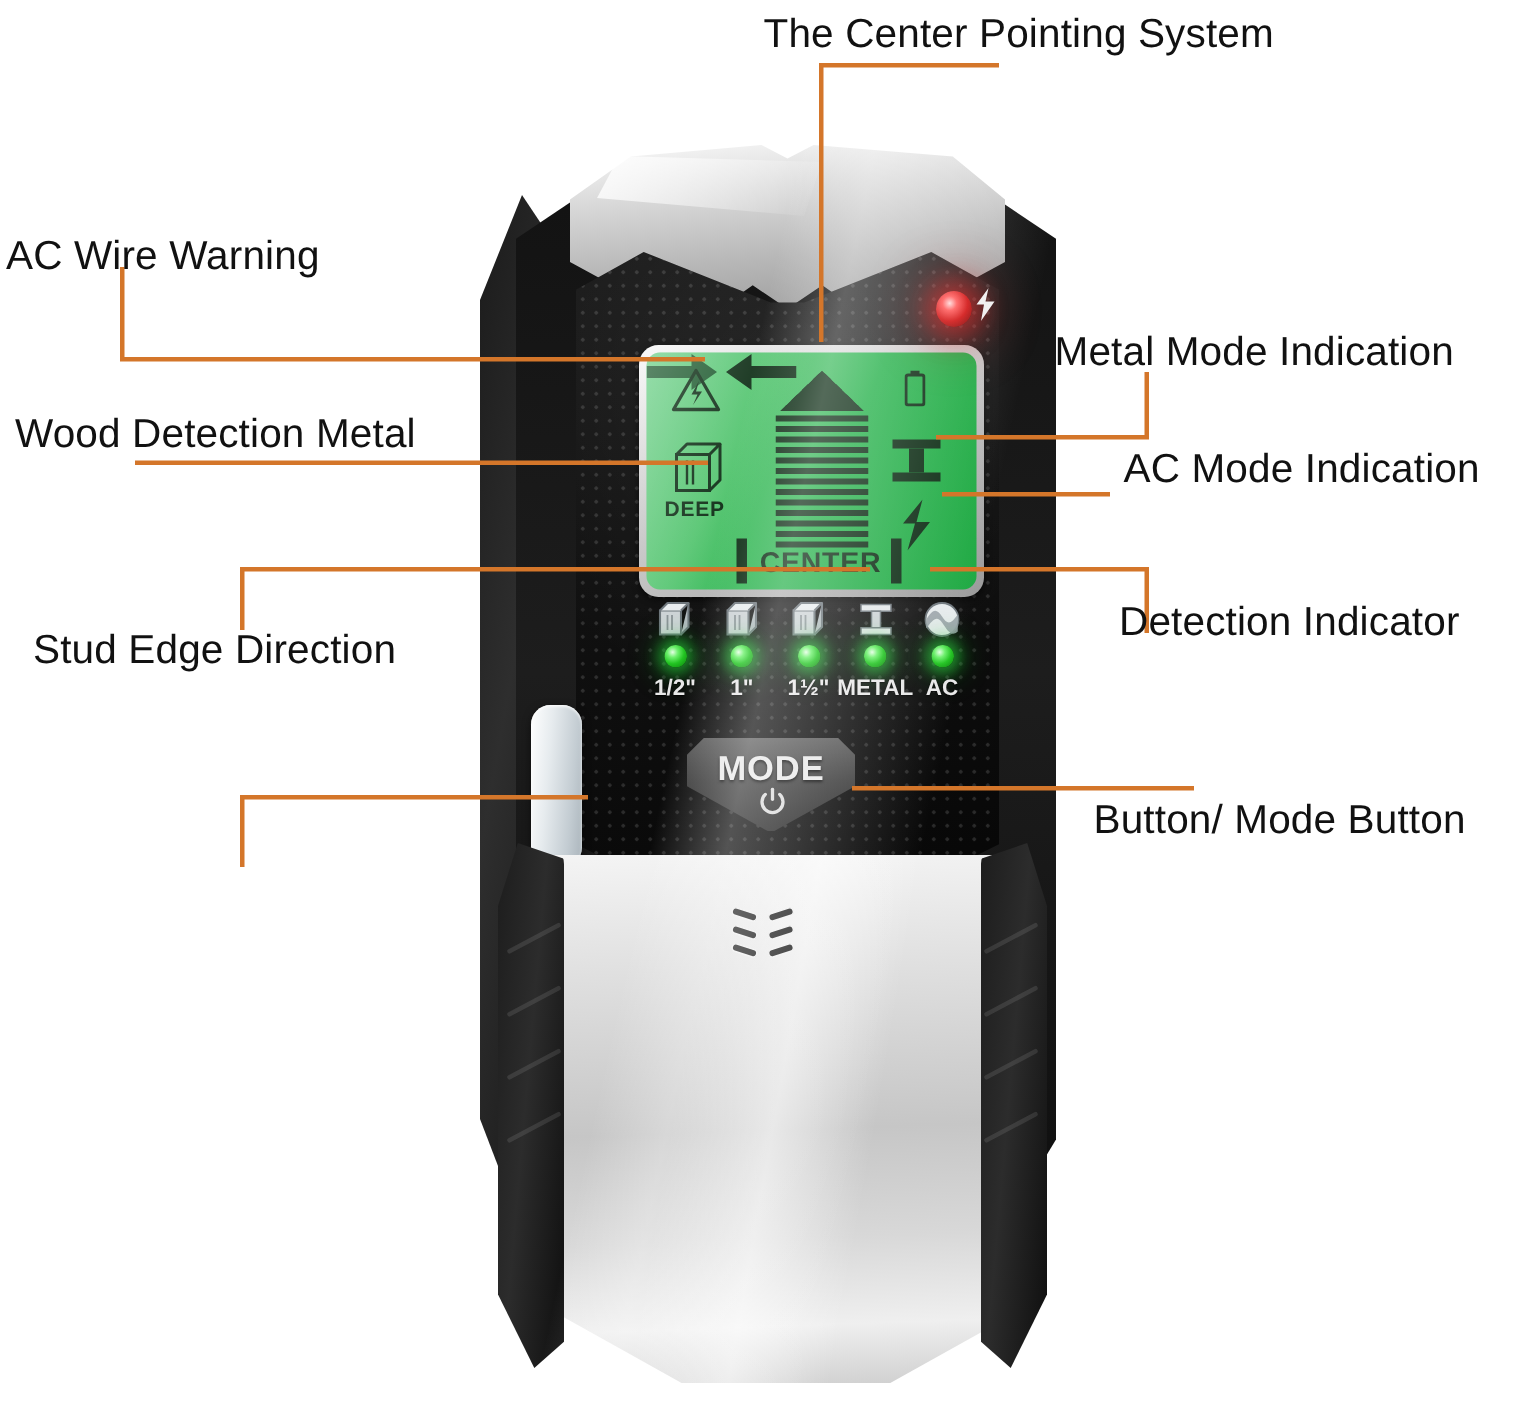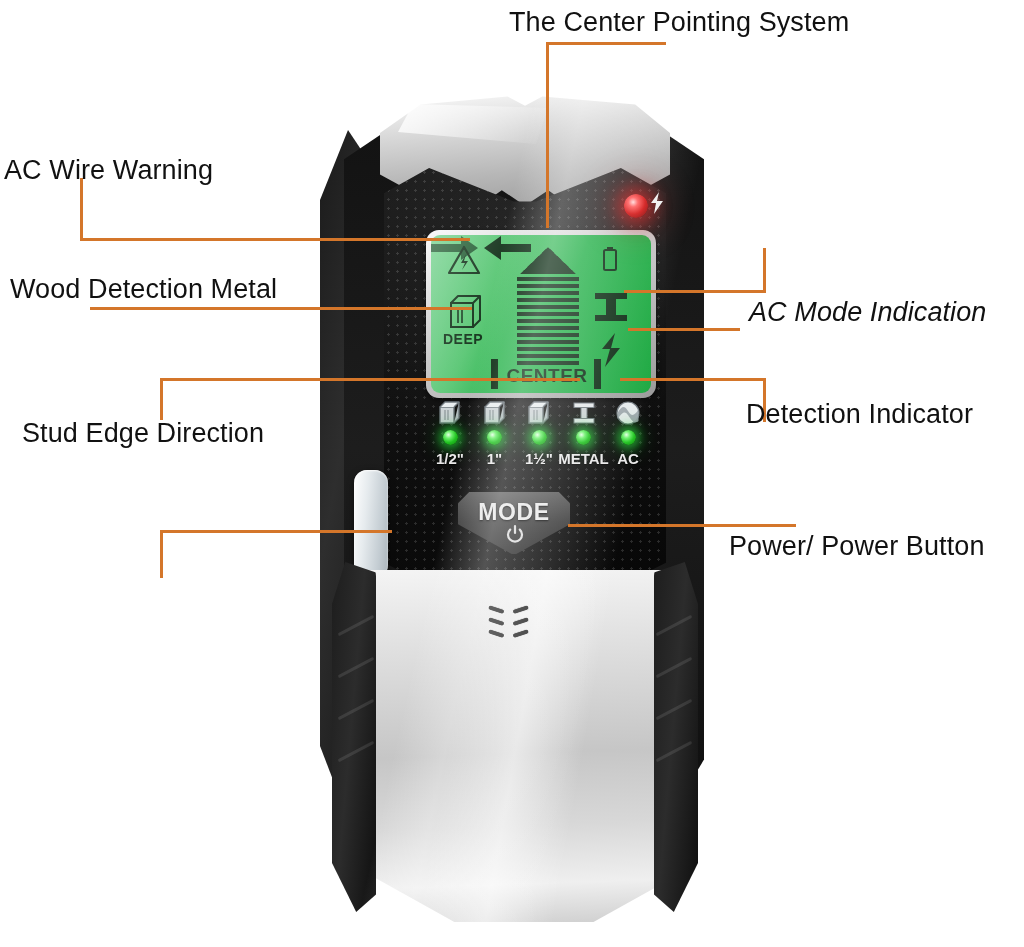--- a/index.html
+++ b/index.html
@@ -386,20 +386,21 @@
 
   <div class="label" style="left:509px;top:8px;">The Center Pointing System</div>
 
   <div class="label" style="left:4px;top:156px;">AC Wire Warning</div>
 
   <div class="label" style="left:10px;top:275px;">Wood Detection Metal</div>
 
   <div class="label" style="left:22px;top:419px;">Stud Edge Direction</div>
 
 
-
-  <div class="label" style="left:749px;top:298px;font-style:italic;">AC Mode Indication</div>
+  <div class="label" style="left:703px;top:220px;">Metal Mode Indication</div>
+
+  <div class="label" style="left:749px;top:298px;">AC Mode Indication</div>
 
   <div class="label" style="left:746px;top:400px;">Detection Indicator</div>
 
-  <div class="label" style="left:729px;top:532px;">Power/ Power Button</div>
+  <div class="label" style="left:729px;top:532px;">Button/ Mode Button</div>
 
 </div>
 
 </body></html>

